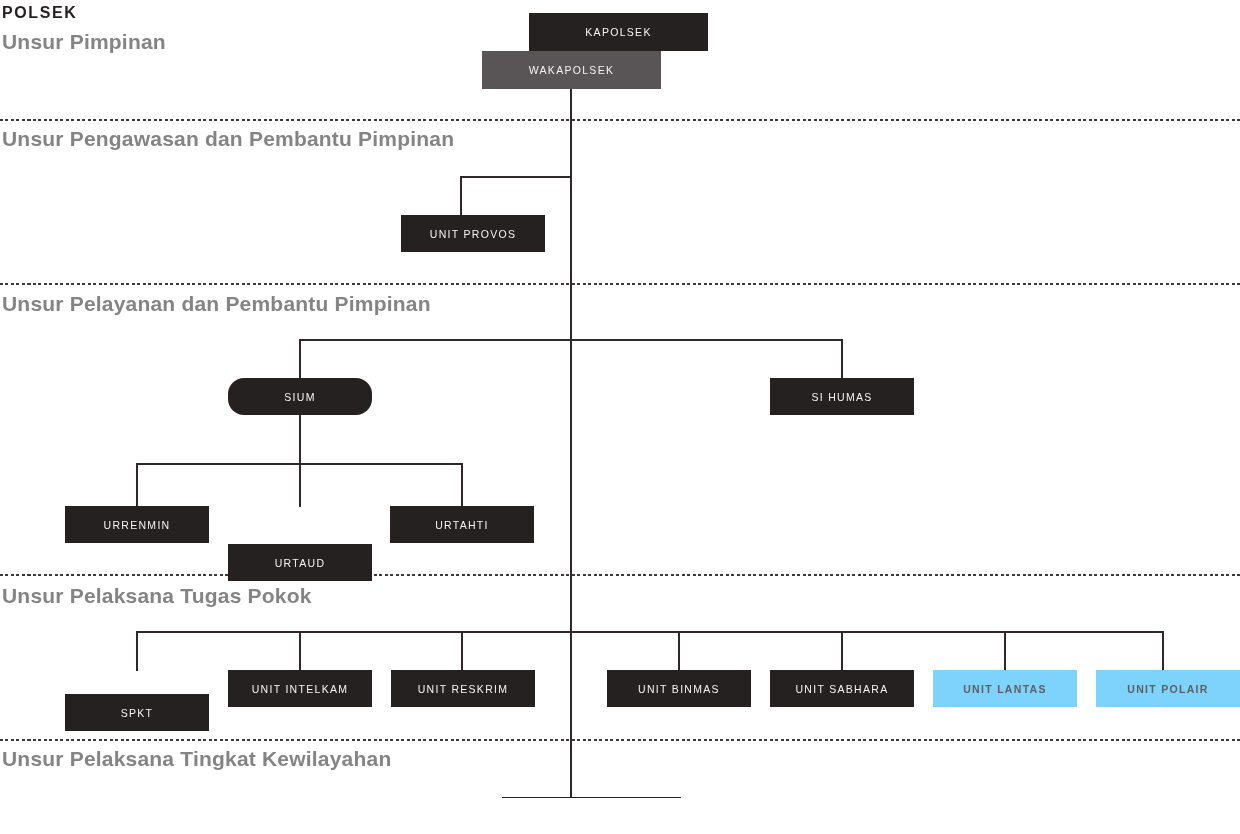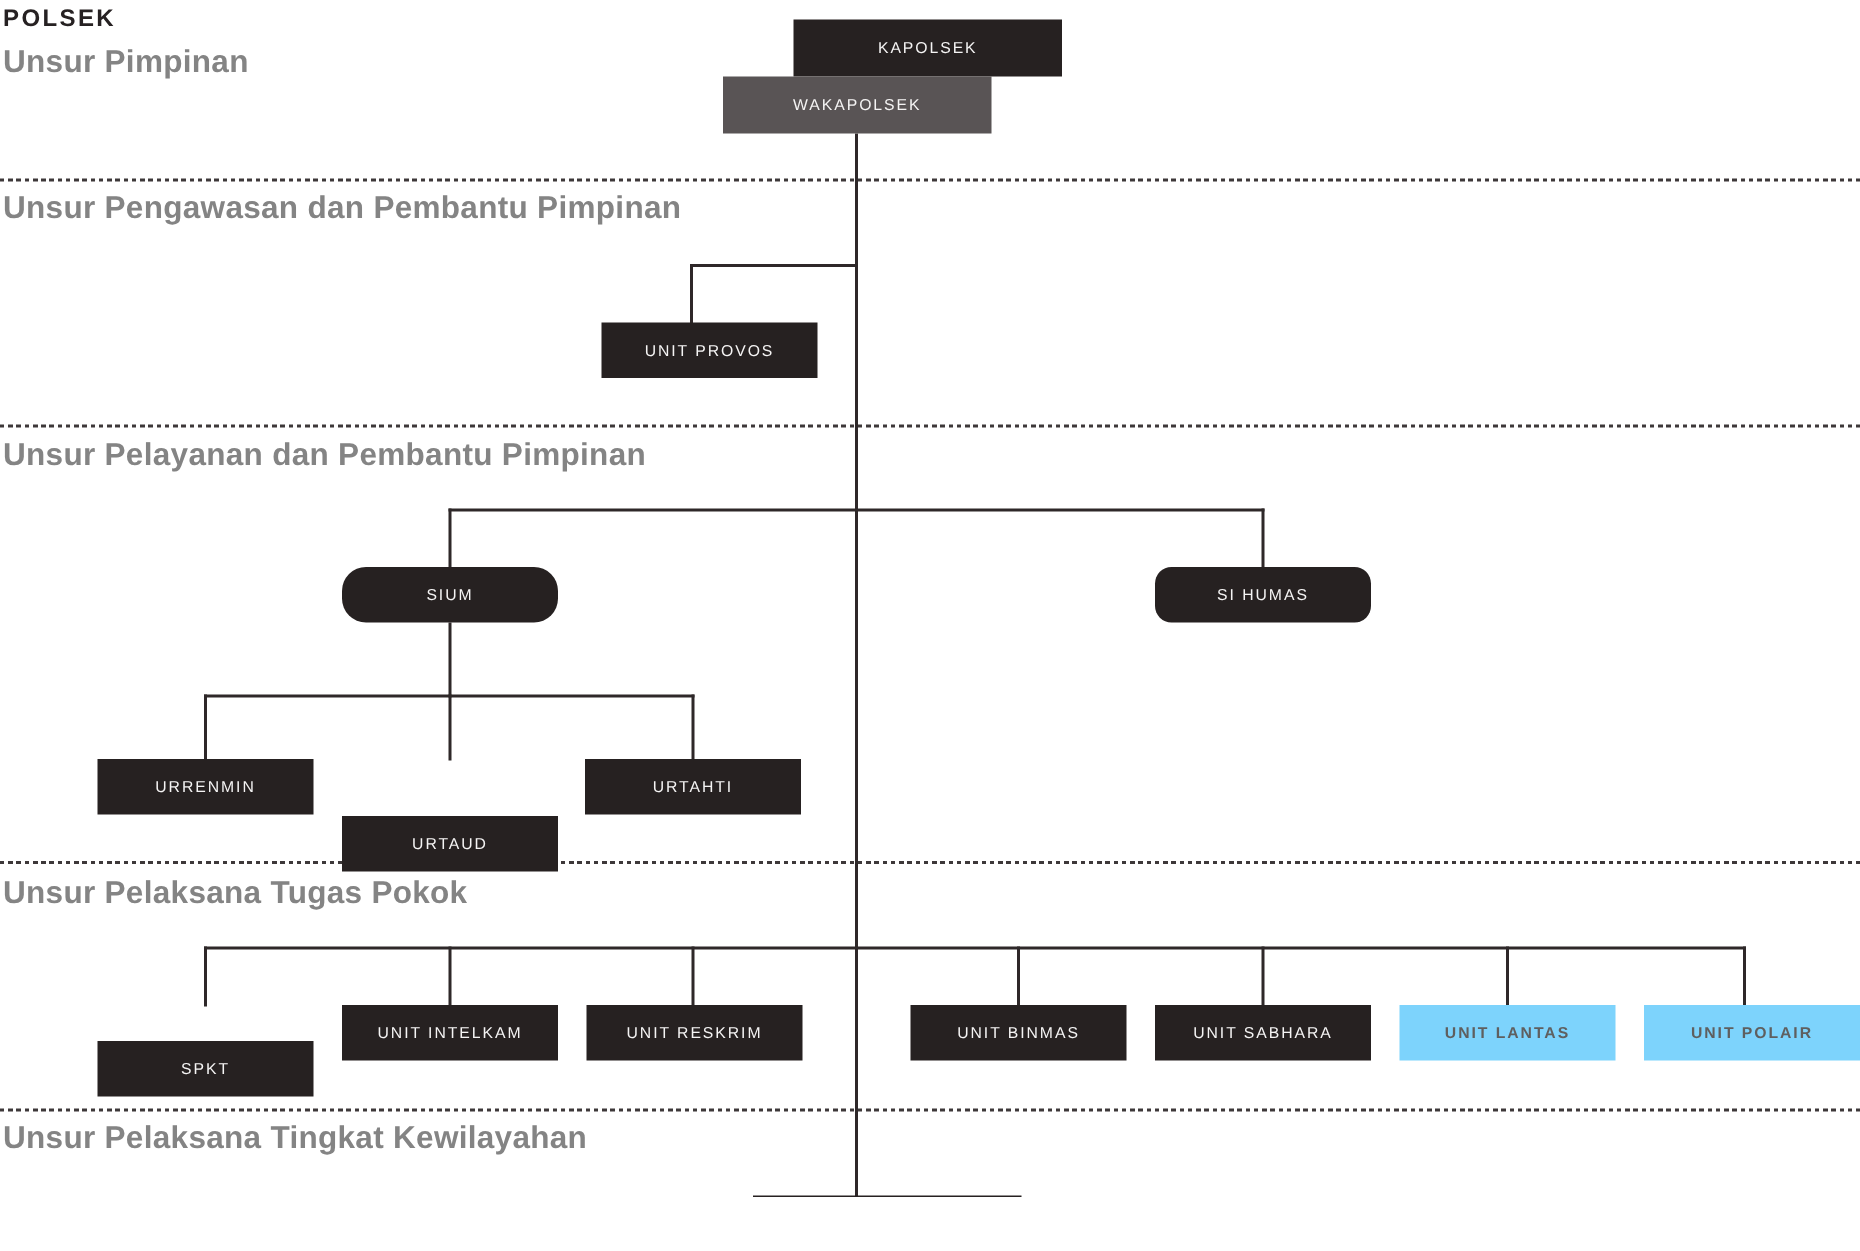--- a/index.html
+++ b/index.html
@@ -89,21 +89,21 @@
   .node.gray  { background: #595455; color: #f5f4f4; }
   .node.light { background: #7dd3fc; color: #5f5f5f; font-weight: bold; }
 
   .w-wide { width: 179px; height: 38px; }
   .w-unit { width: 144px; height: 37px; }
 
   #n-kapolsek    { left: 482px;  top: 13px; margin-left: 47px; }
   #n-wakapolsek  { left: 482px;  top: 51px; }
   #n-provos      { left: 401px;  top: 215px; }
   #n-sium        { left: 228px;  top: 378px; border-radius: 16px; }
-  #n-sihumas     { left: 770px;  top: 378px; border-radius: 11px; }
+  #n-sihumas     { left: 770px;  top: 378px; }
   #n-urrenmin    { left: 65px;   top: 506px; }
   #n-urtaud      { left: 228px;  top: 518px; margin-top: 26px; }
   #n-urtahti     { left: 390px;  top: 506px; }
   #n-spkt        { left: 65px;   top: 694px; }
   #n-intelkam    { left: 228px;  top: 670px; }
   #n-reskrim     { left: 391px;  top: 670px; }
   #n-binmas      { left: 607px;  top: 670px; }
   #n-sabhara     { left: 770px;  top: 670px; }
   #n-lantas      { left: 933px;  top: 670px; }
   #n-polair      { left: 1096px; top: 670px; }

